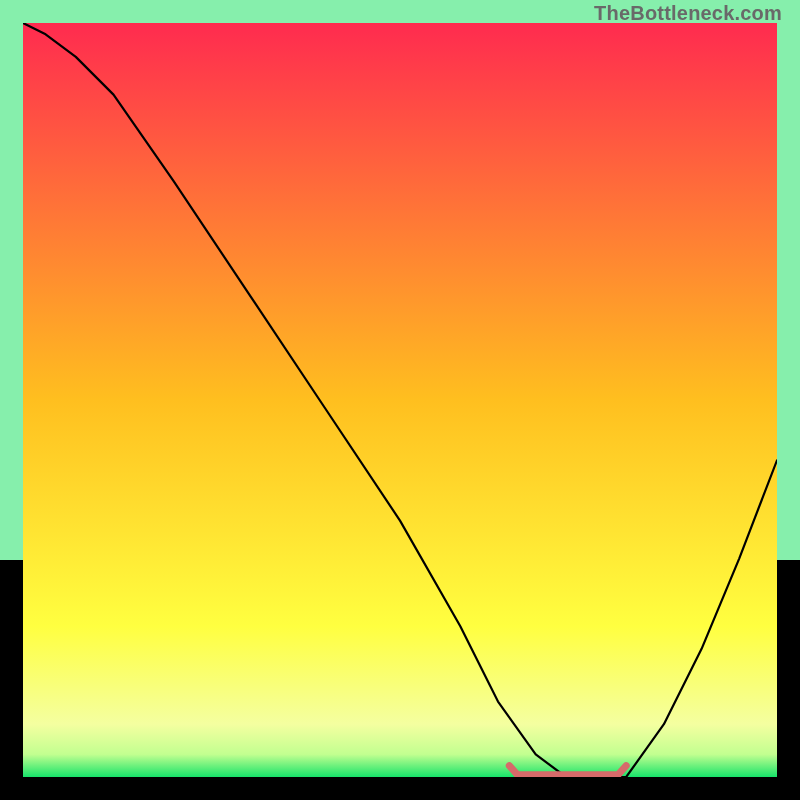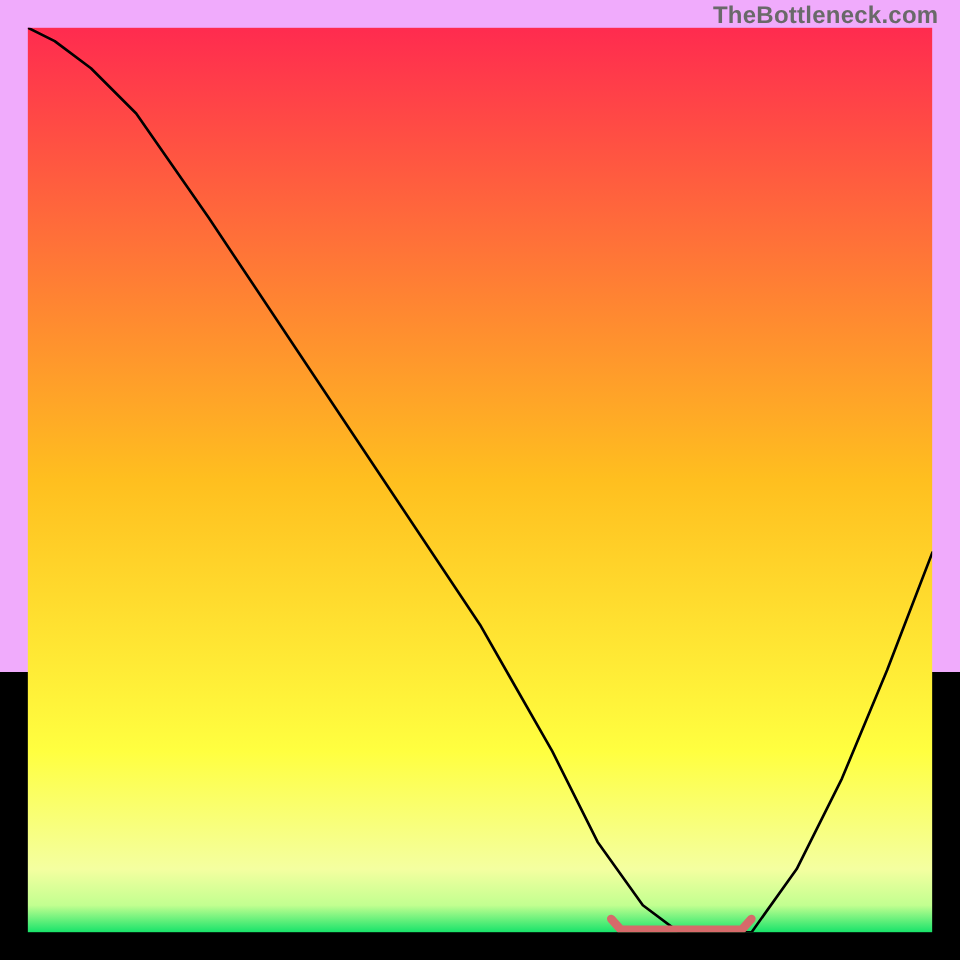--- a/index.html
+++ b/index.html
@@ -7,21 +7,21 @@
     padding: 0;
     width: 800px;
     height: 800px;
     background: #000;
     overflow: hidden;
   }
   .frame {
     position: relative;
     width: 800px;
     height: 560px;
-    background: #f0abfc;
+    background: #86efac;
   }
   .watermark {
     position: absolute;
     top: 2px;
     right: 18px;
     font-family: Arial, Helvetica, sans-serif;
     font-size: 20px;
     font-weight: 600;
     color: #696969;
     letter-spacing: 0.2px;

